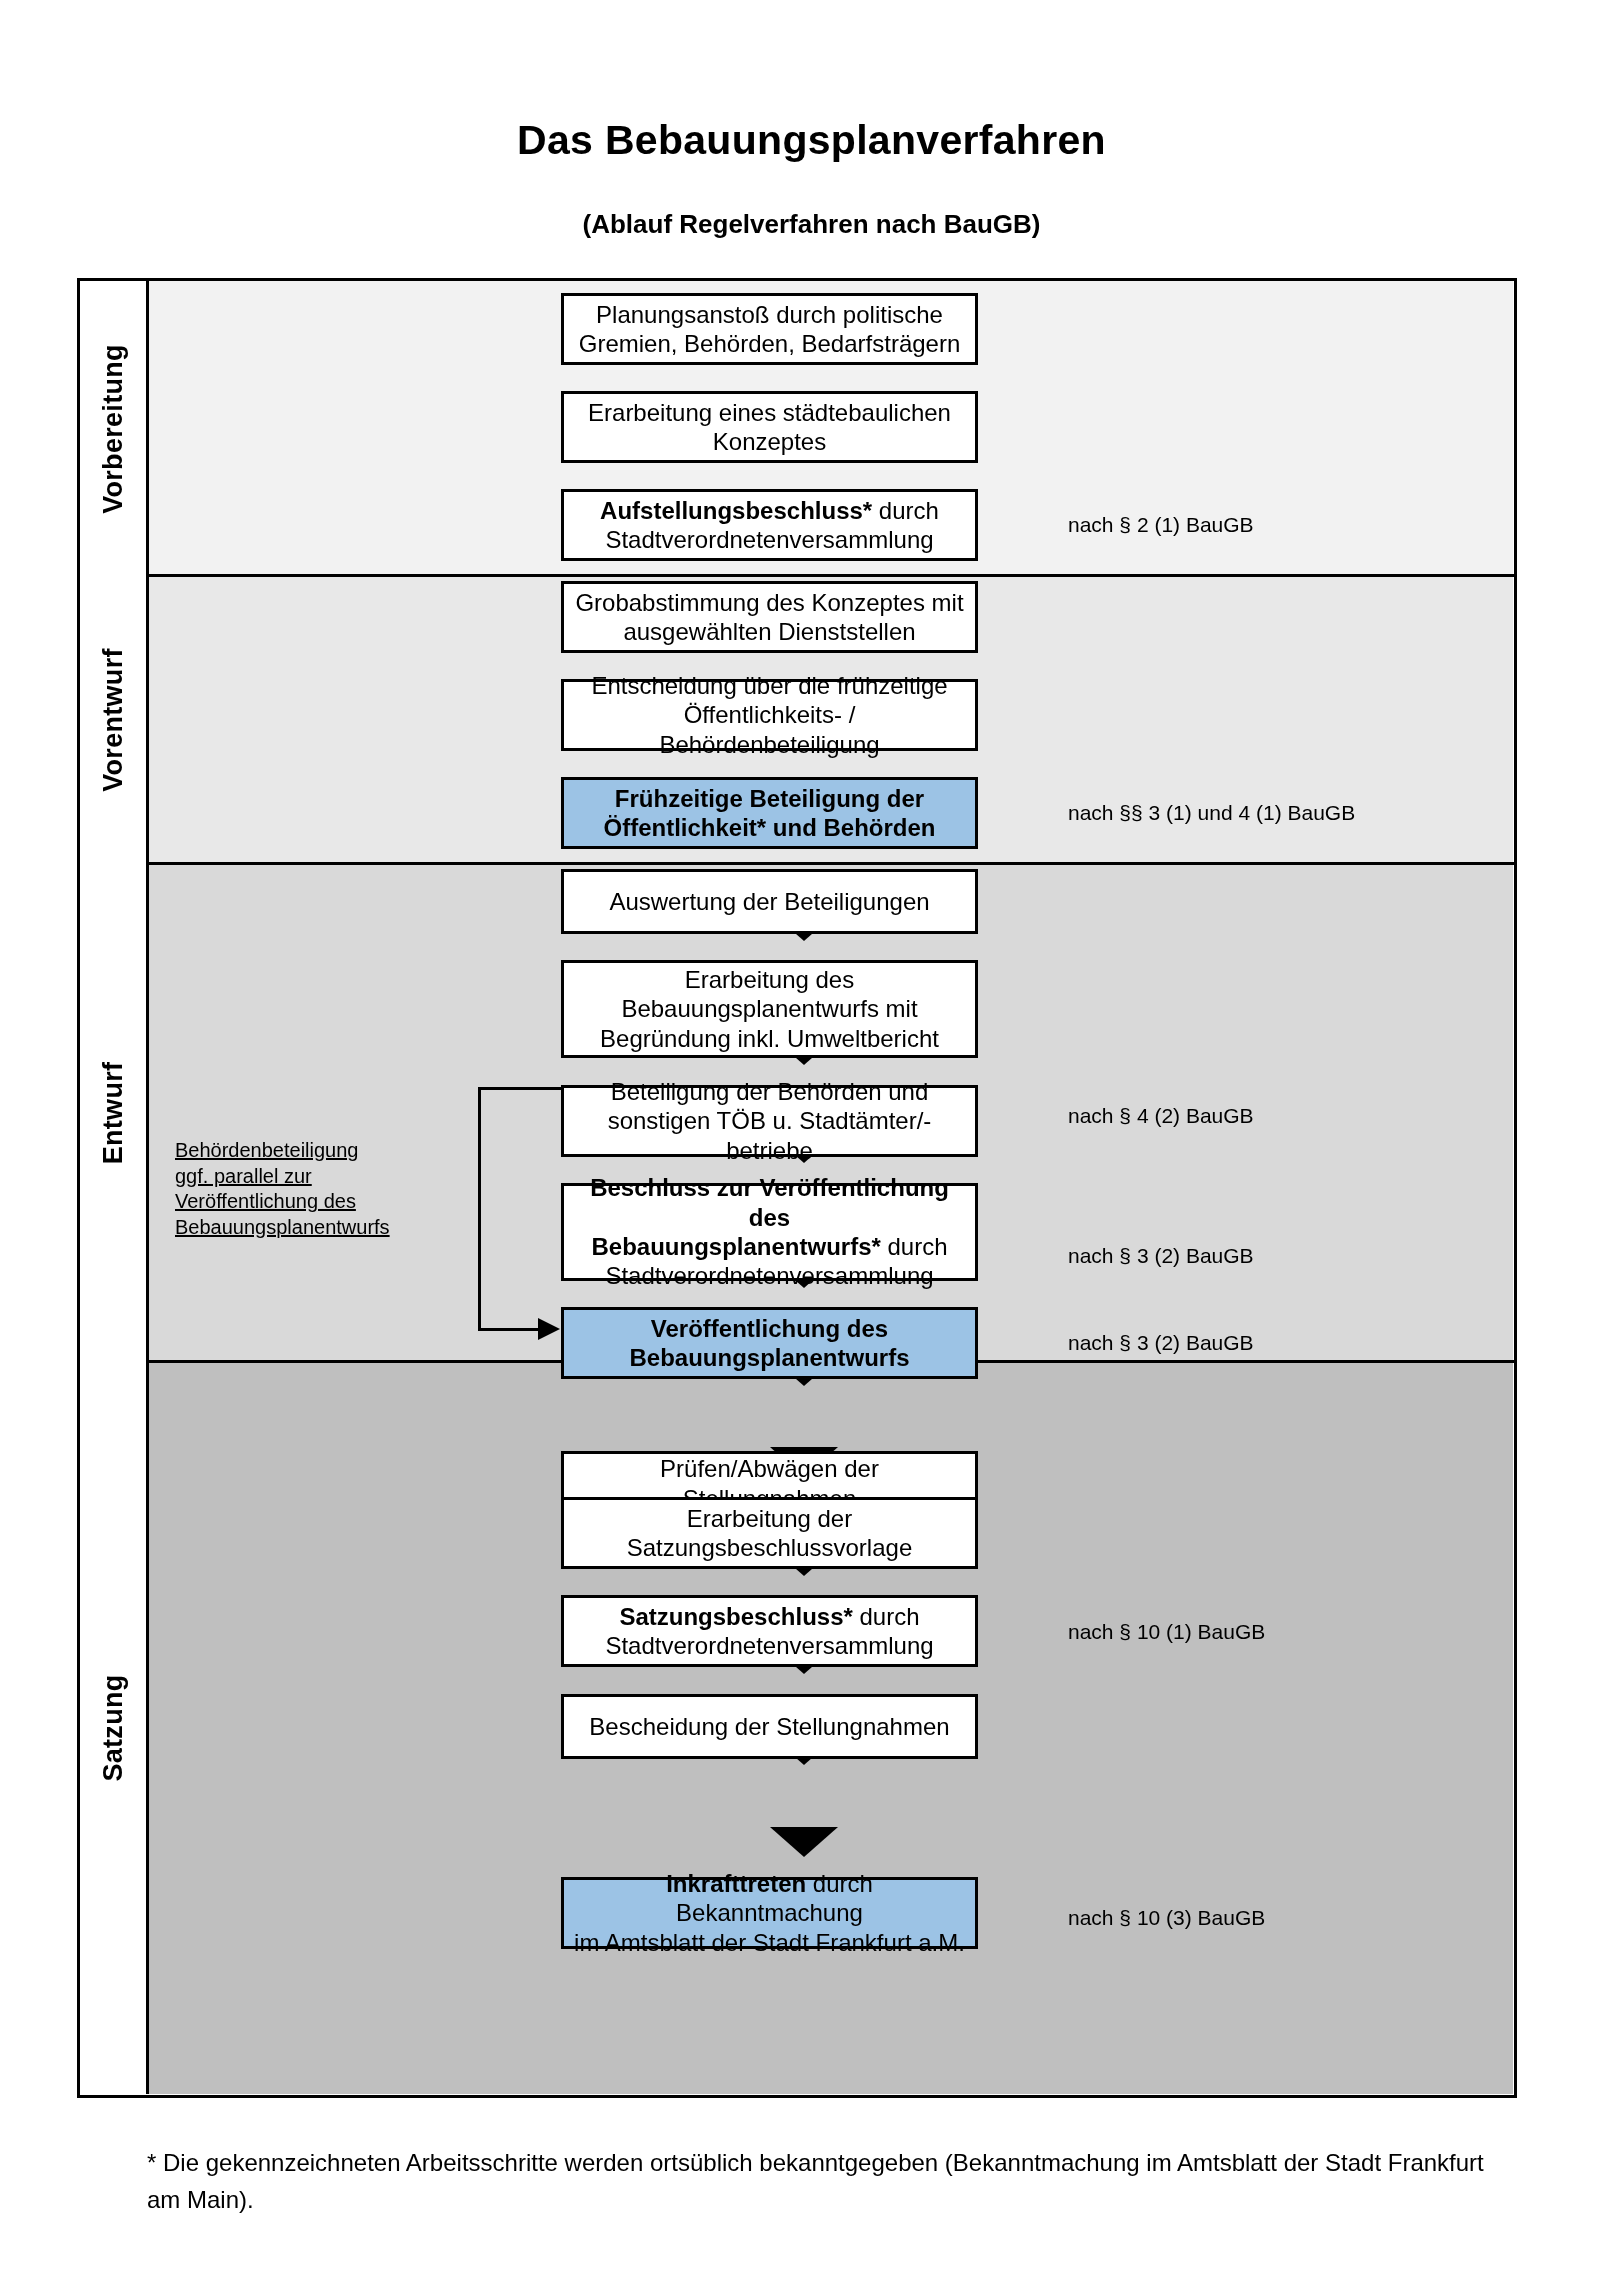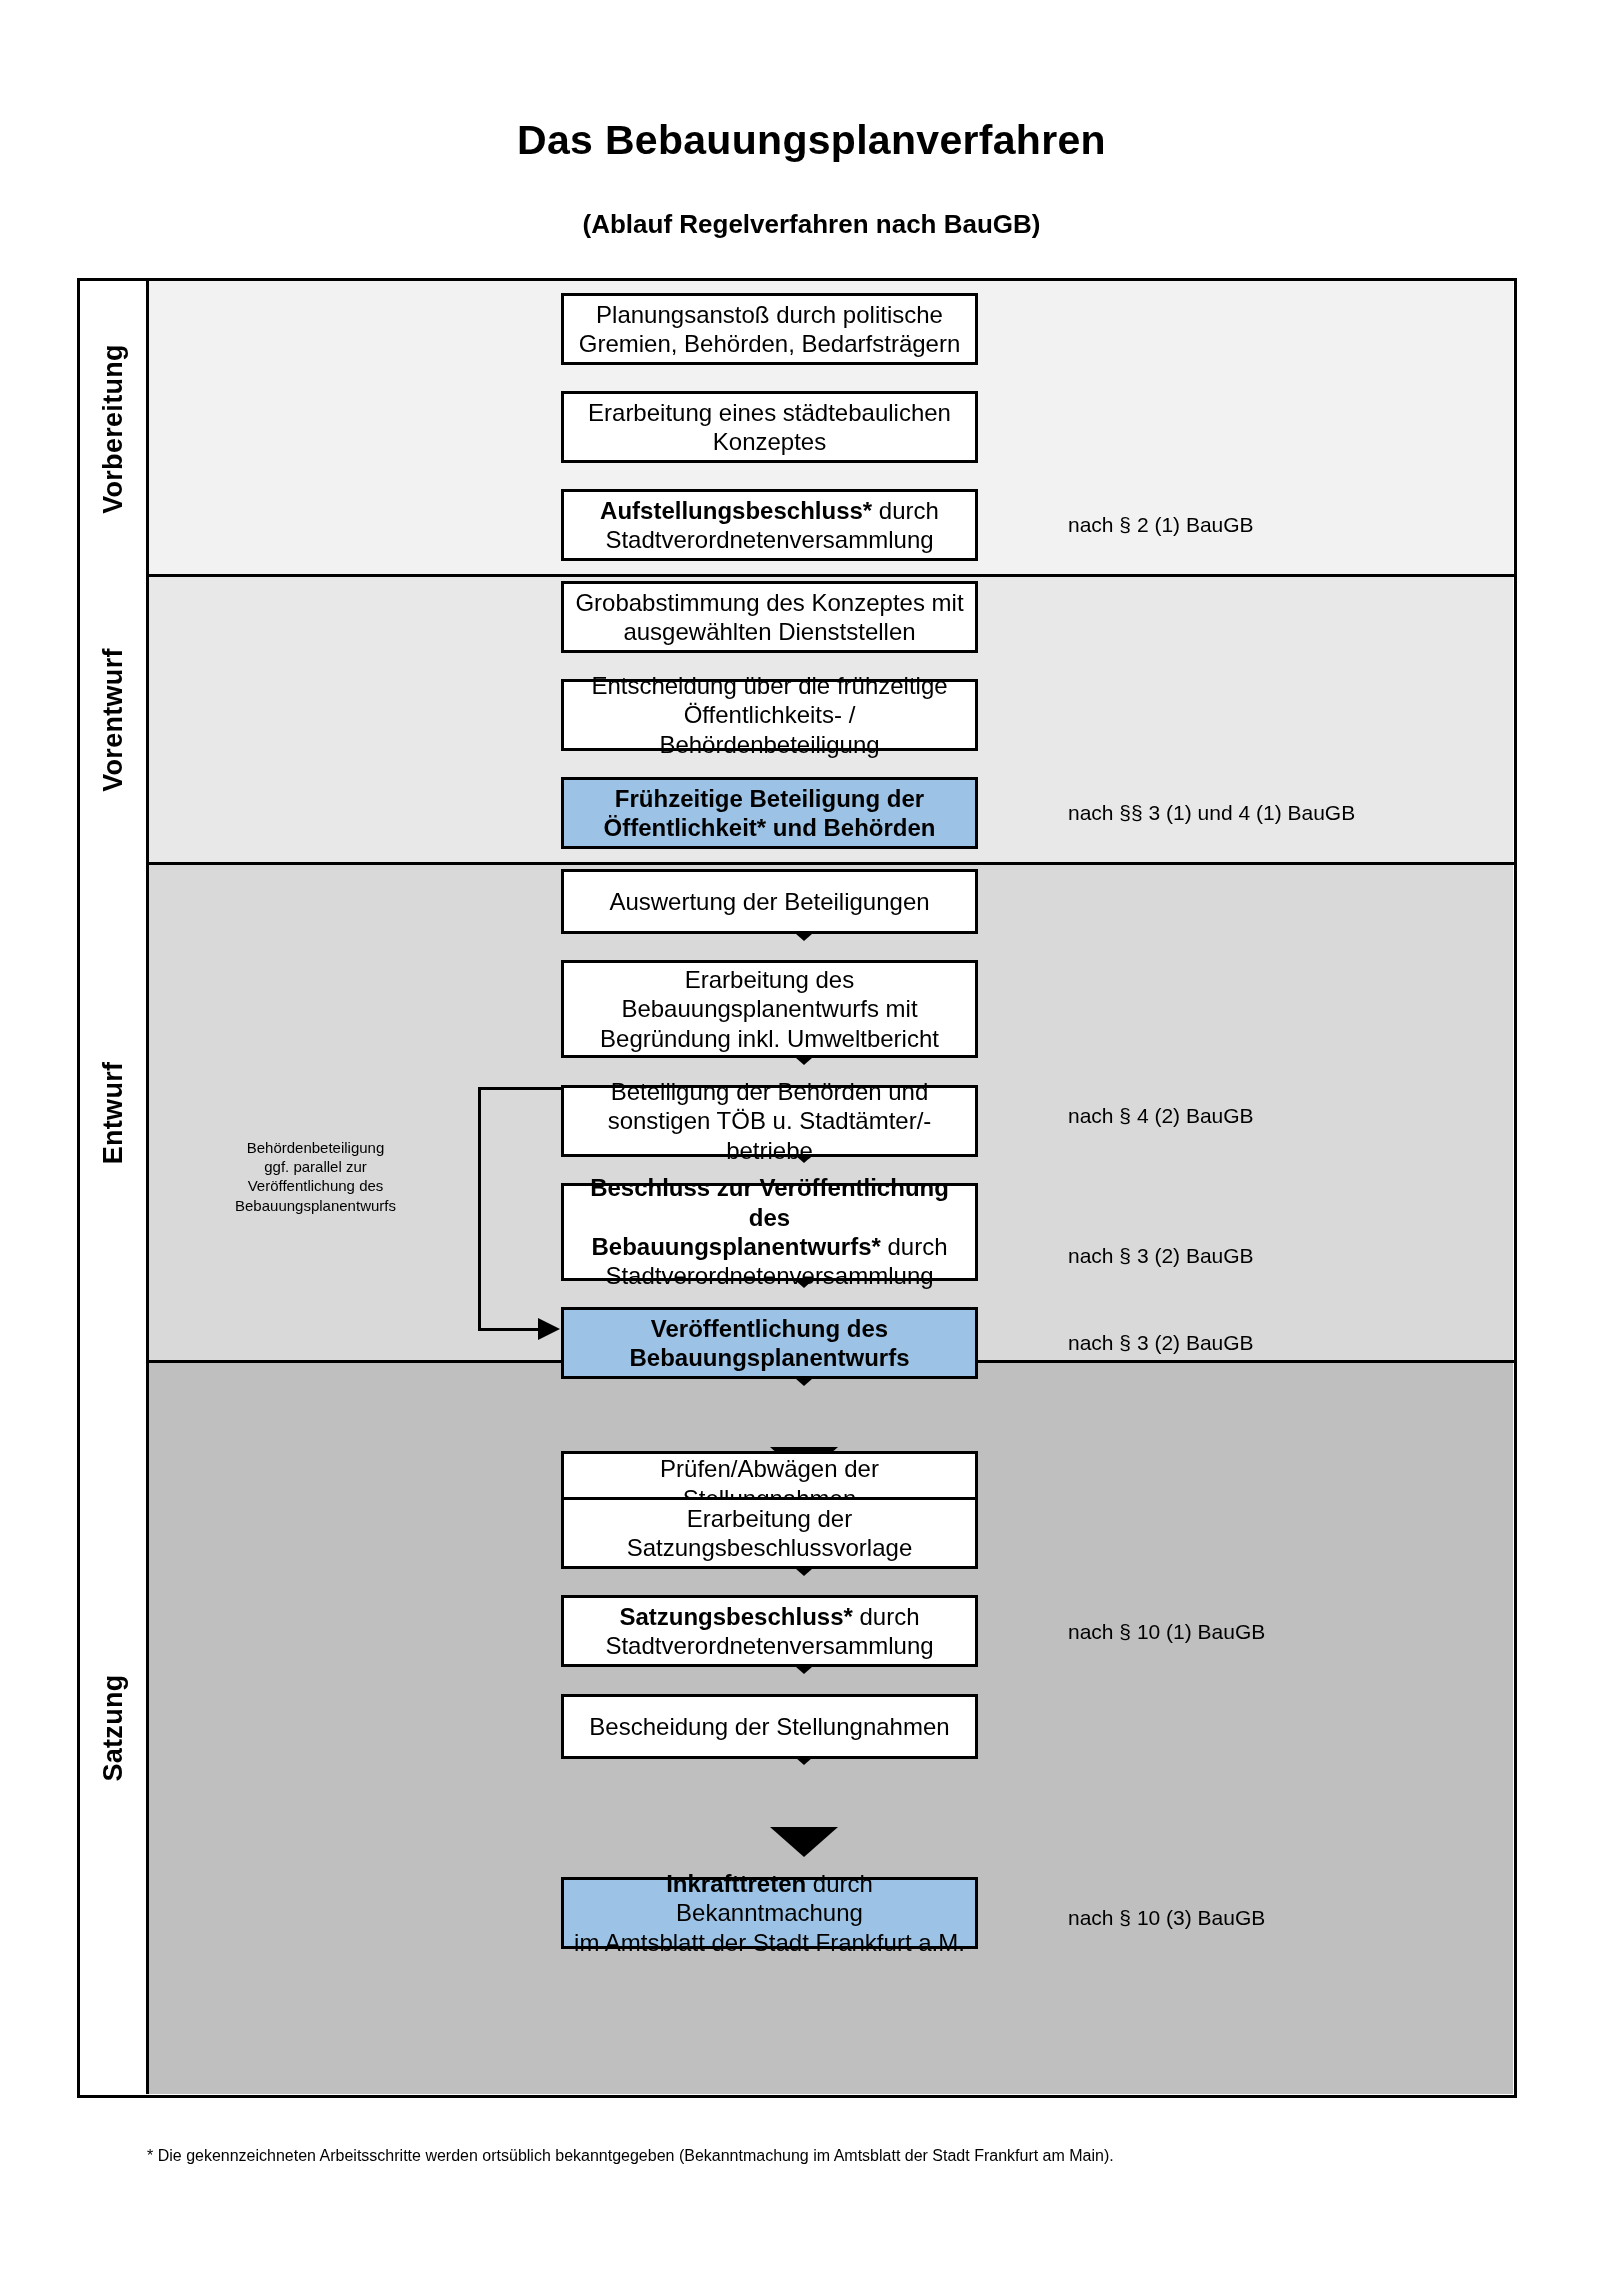--- a/index.html
+++ b/index.html
@@ -85,41 +85,42 @@
     position:absolute;
     font-size:21px;
     white-space:nowrap;
     z-index:3;
   }
 
   
   .sidenote{
     position:absolute;
     width:281px;
-    text-align:center;
-    font-size:15px;
+    text-align:left;
+    font-size:20px;
     line-height:1.28;
     z-index:3;
+    text-decoration:underline;
   }
 
   
   .loop{position:absolute;z-index:4;}
   .loop .v{position:absolute;width:3.3px;background:#000;}
   .loop .h{position:absolute;height:3.3px;background:#000;}
   .loop .head{
     position:absolute;width:0;height:0;
     border-top:11.8px solid transparent;
     border-bottom:11.8px solid transparent;
     border-left:22px solid #000;
   }
 
   
   .footnote{
     position:absolute;left:147px;top:2144px;width:1361px;
-    font-size:16px;line-height:1.55;
+    font-size:24px;line-height:1.55;
   }
 </style>
 </head>
 <body>
 
 <div class="page">
 
   <div class="title">Das Bebauungsplanverfahren</div>
   <div class="subtitle">(Ablauf Regelverfahren nach BauGB)</div>
 

